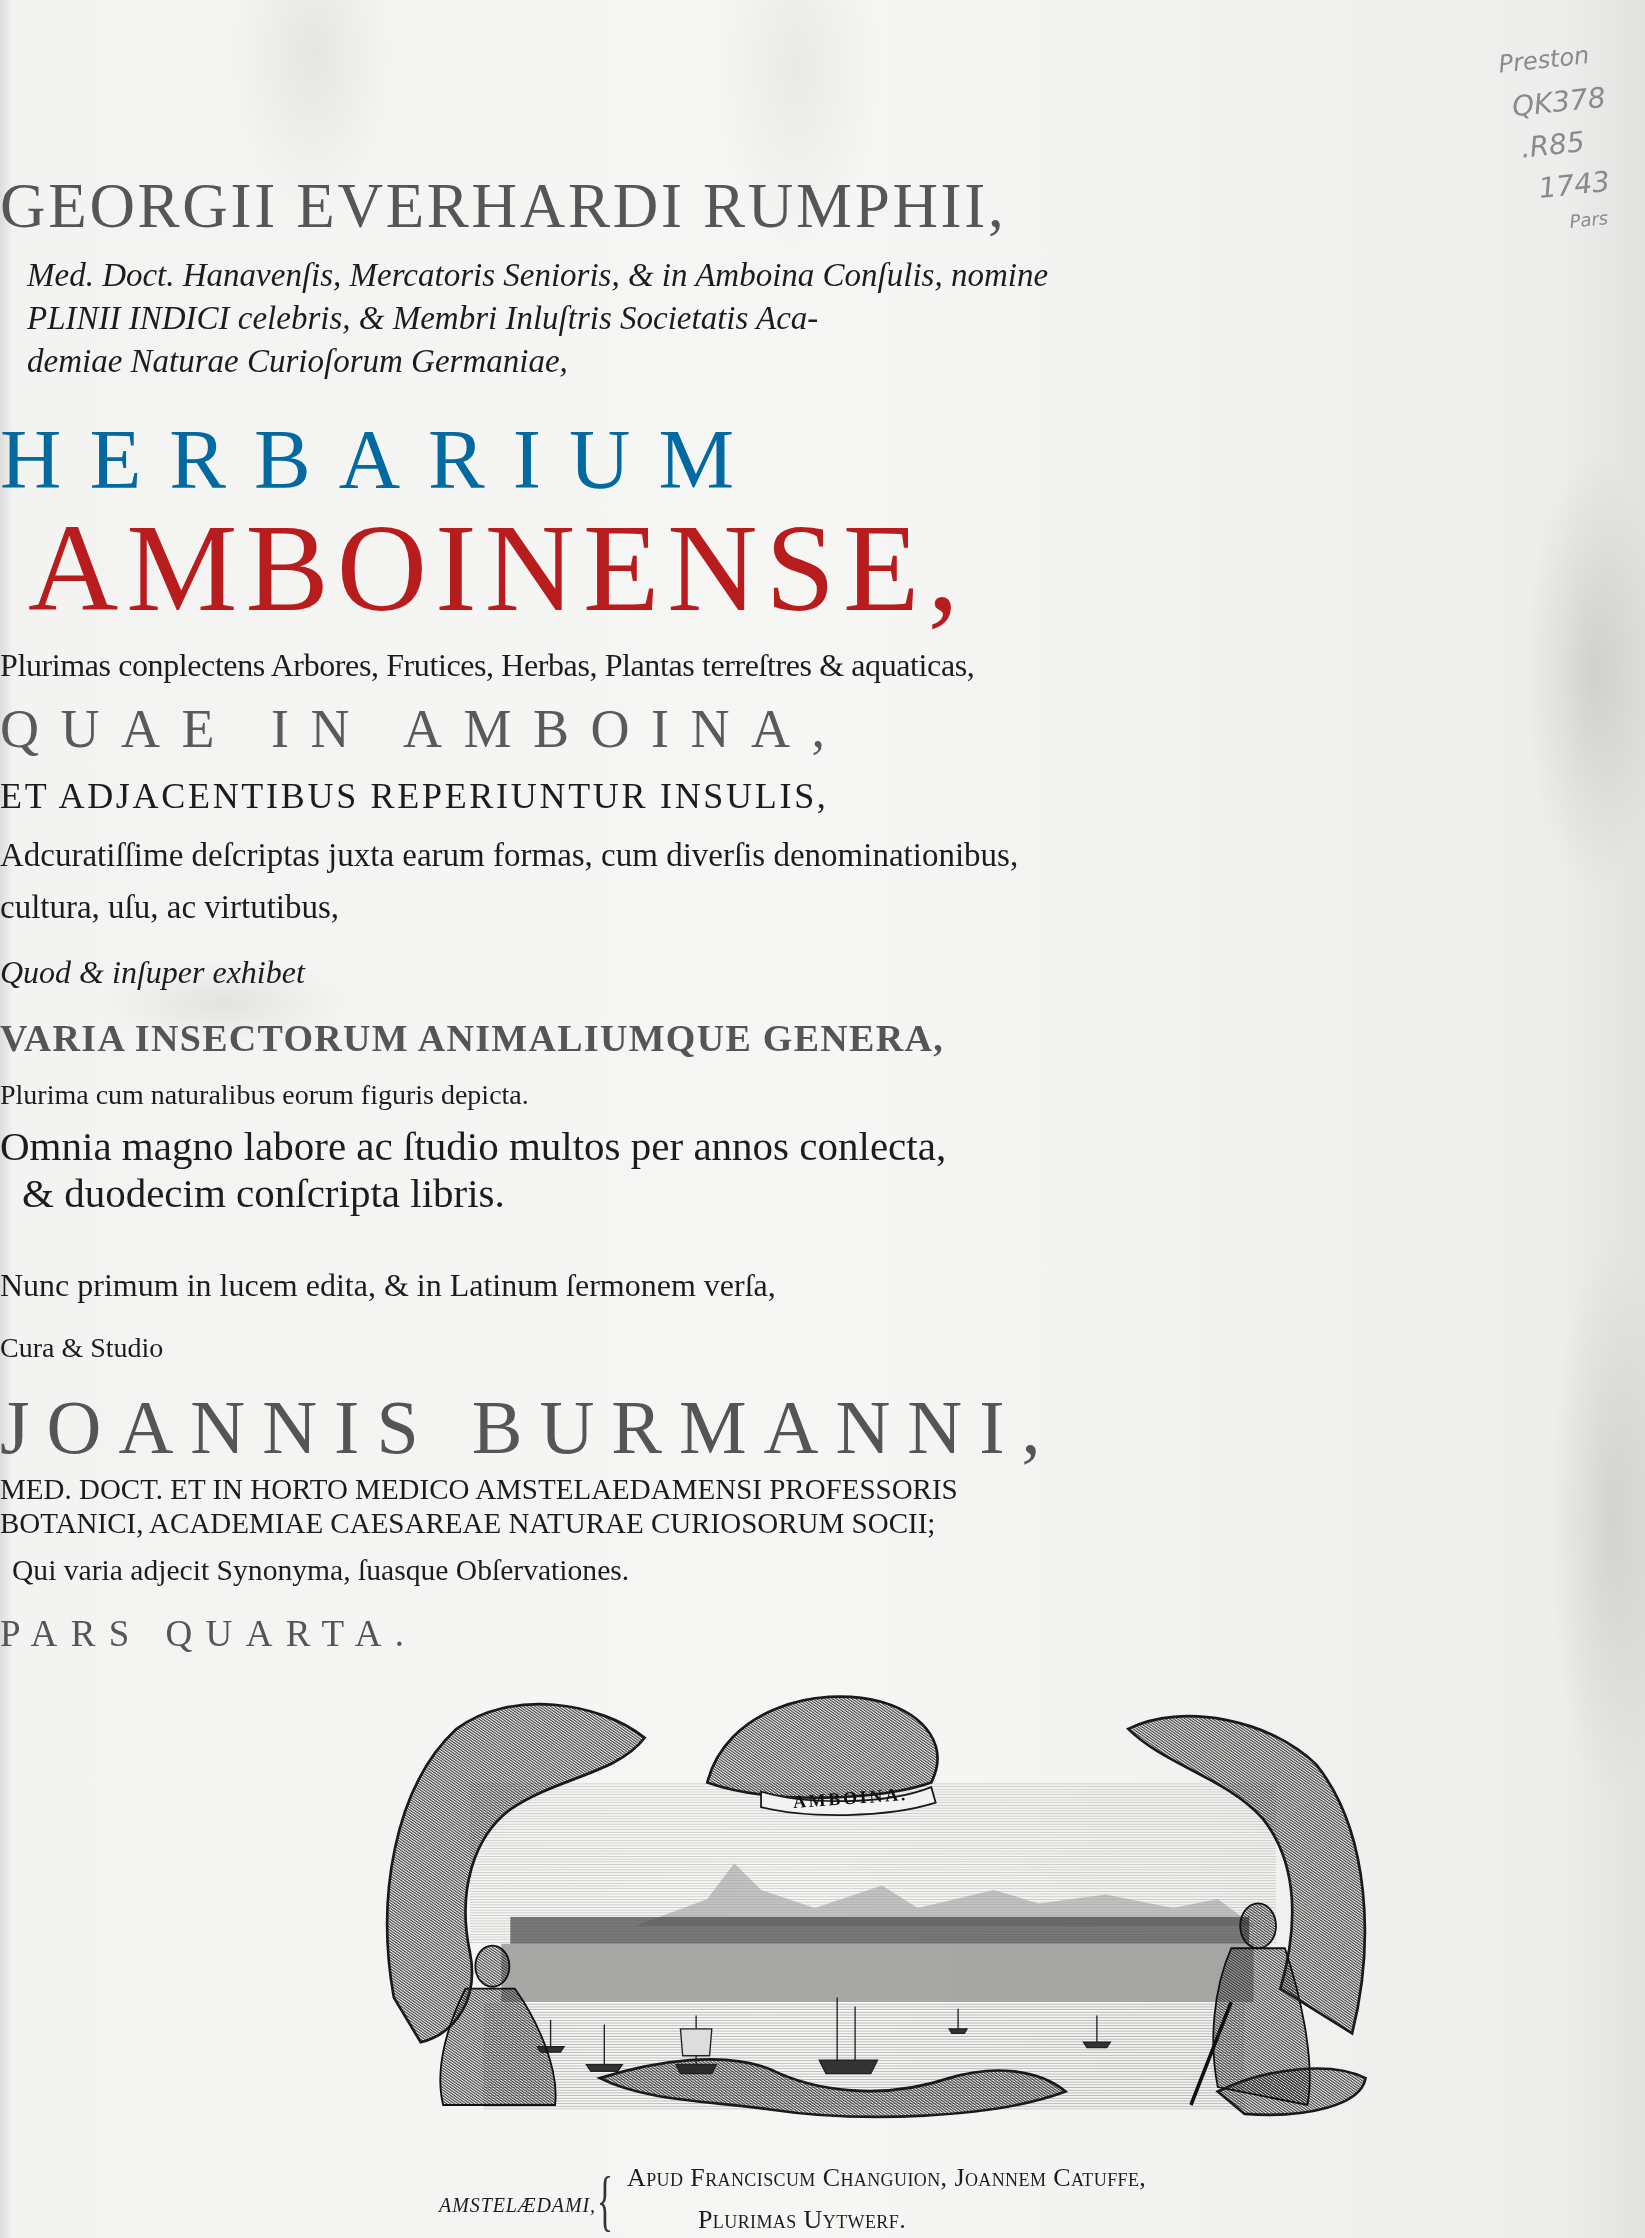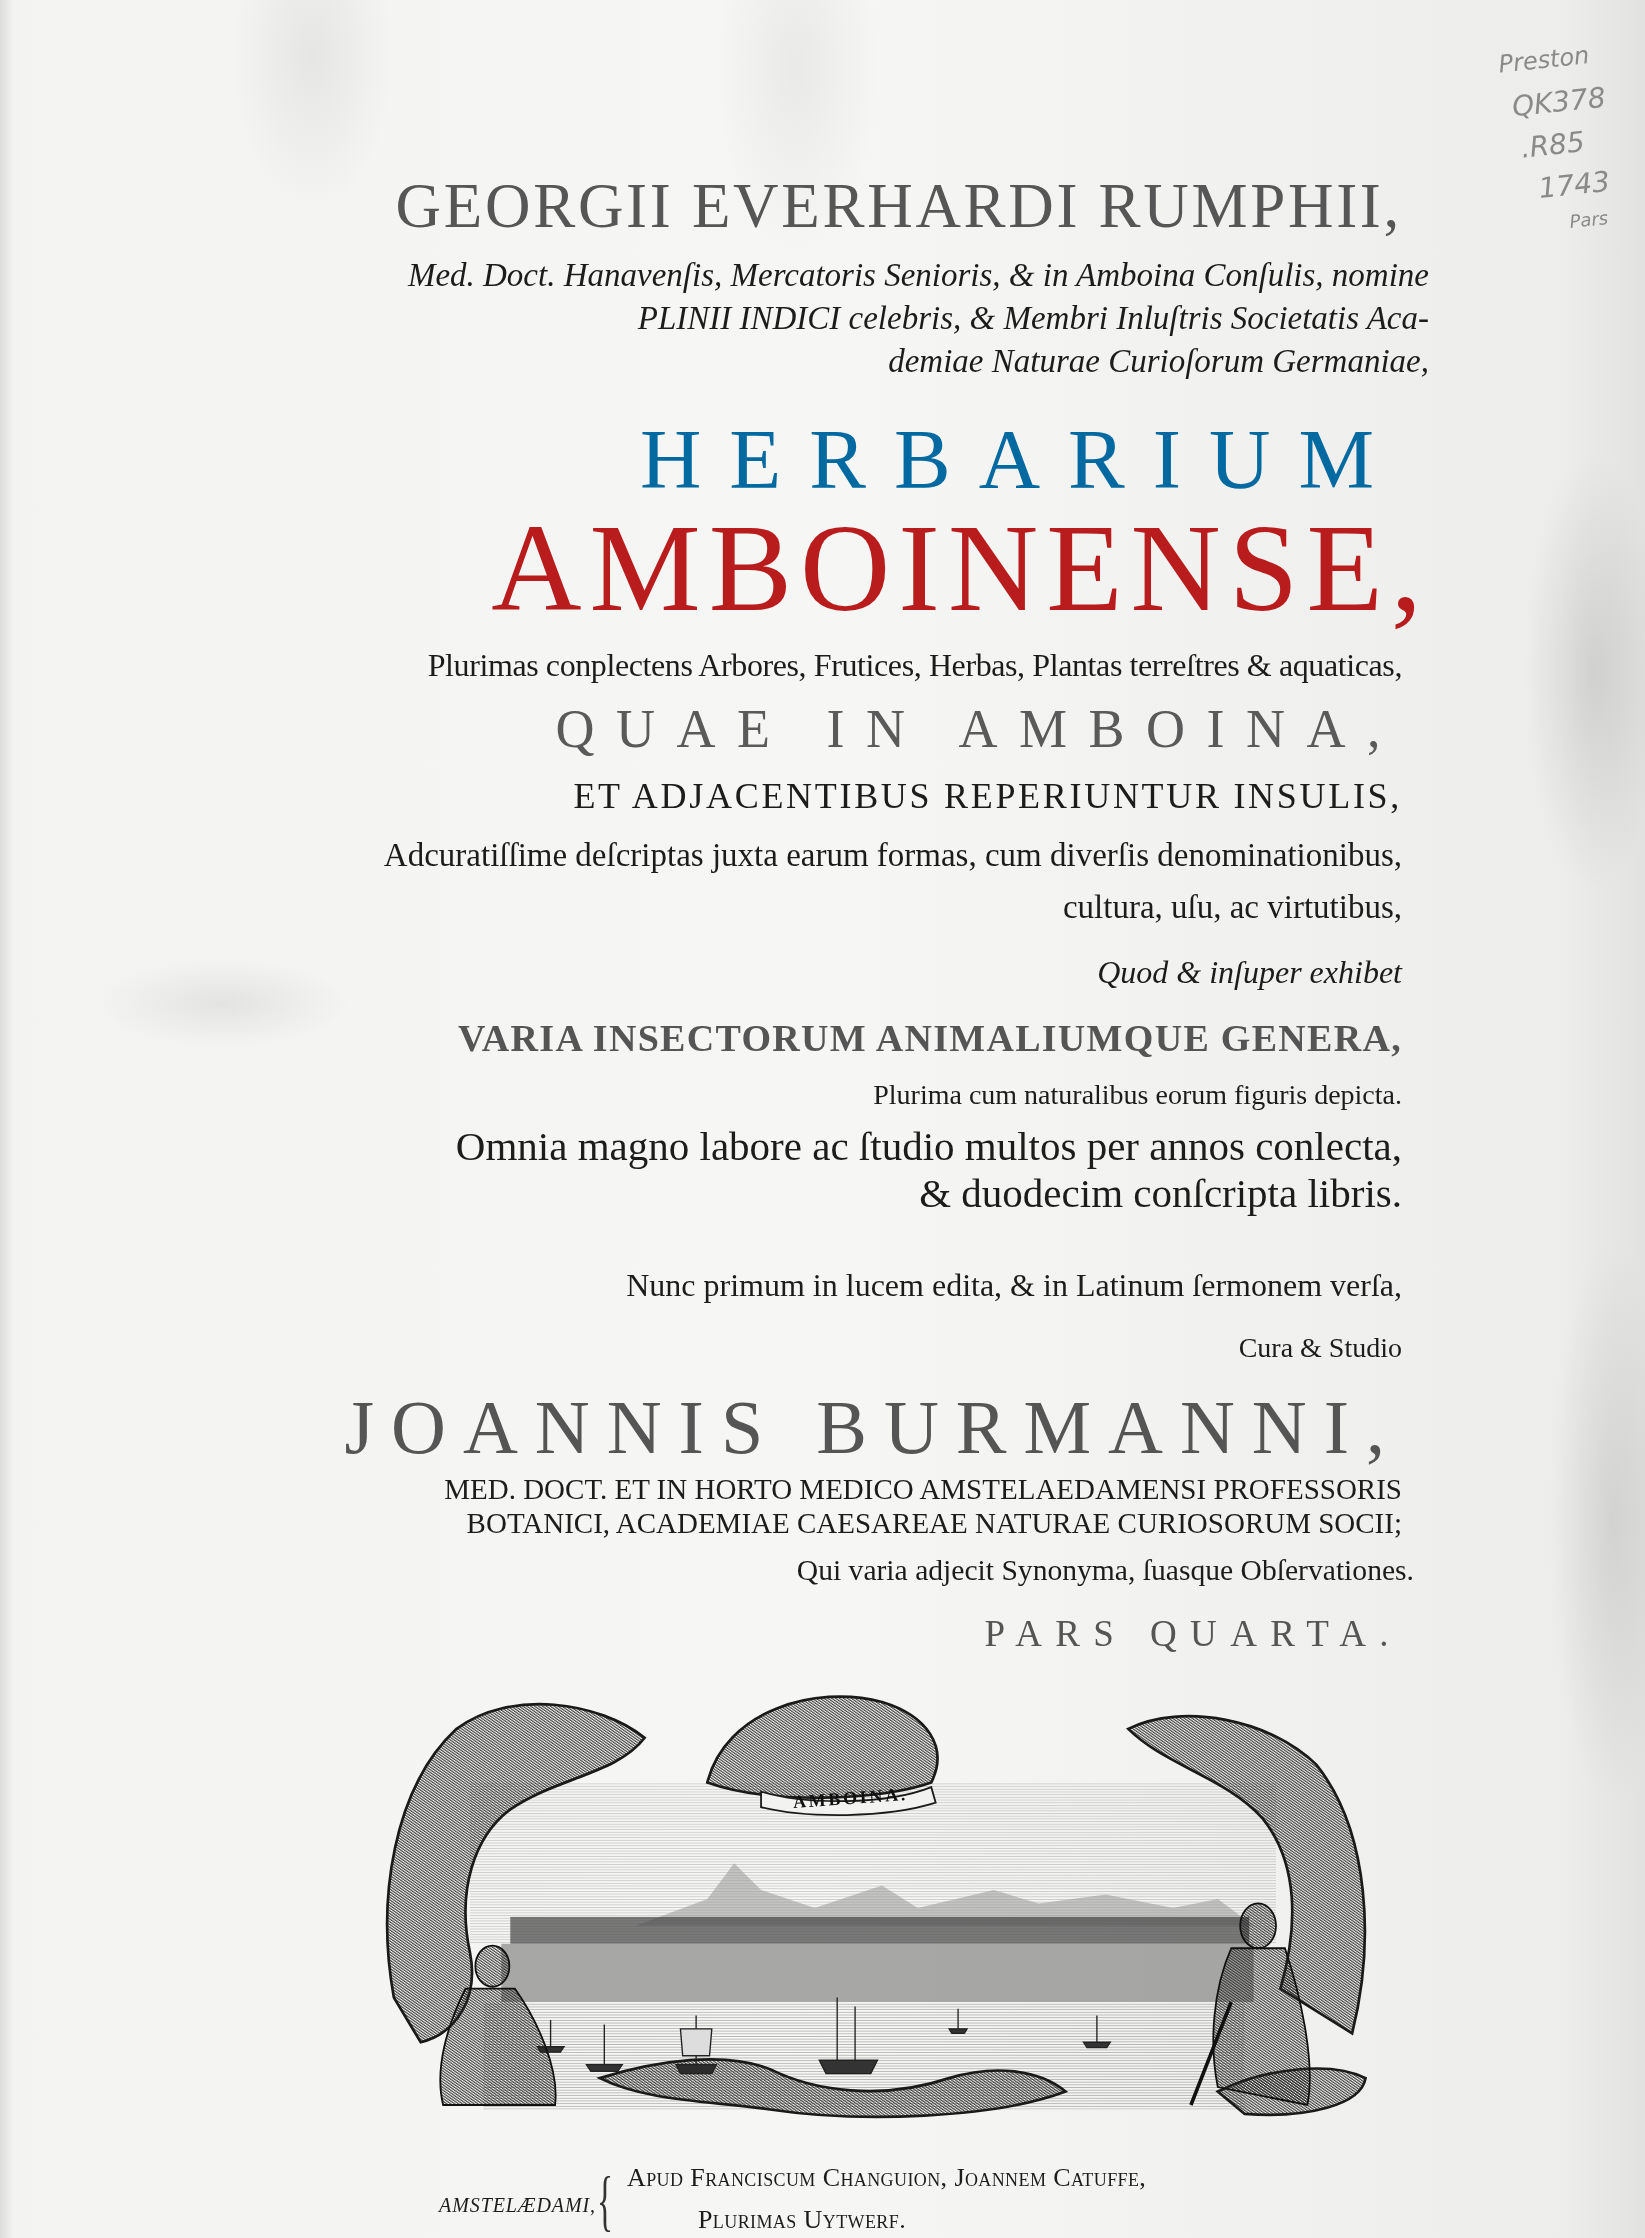--- a/index.html
+++ b/index.html
@@ -14,38 +14,38 @@
   .paper {
     position: absolute; left: 0; top: 0; width: 1645px; height: 2554px;
     background:
       radial-gradient(ellipse 99px 313px at 1594px 672px, rgba(120,120,120,0.22), transparent 70%),
       radial-gradient(ellipse 90px 403px at 1612px 1522px, rgba(120,120,120,0.18), transparent 70%),
       radial-gradient(ellipse 116px 224px at 313px 54px, rgba(140,140,140,0.14), transparent 70%),
       radial-gradient(ellipse 179px 63px at 224px 1003px, rgba(140,140,140,0.16), transparent 70%),
       radial-gradient(ellipse 116px 269px at 797px 67px, rgba(140,140,140,0.12), transparent 70%),
       linear-gradient(90deg, #dcdcdc 0px, #f3f3f1 13.4px, #f6f6f4 50%, #ededeb 95%, #e2e2e0 100%);
   }
-  .line { position: absolute; left: 0; width: 1402px; text-align: right; white-space: nowrap; }
+  .line { position: absolute; left: 0; width: 1402px; text-align: left; white-space: nowrap; }
 
   #l-author   { top: 170px;  font-size: 63px; letter-spacing: 2.7px; color: #565656; }
   #l-cred1    { top: 257px;  font-size: 33px; font-style: italic; left: 27px; }
   #l-cred2    { top: 300px;  font-size: 33px; font-style: italic; left: 27px; }
   #l-cred3    { top: 343px;  font-size: 33px; font-style: italic; left: 27px; }
   #l-herb     { top: 410px;  font-size: 85px; letter-spacing: 28px; color: #0369a1; }
   #l-amb      { top: 497px; font-size: 125px; letter-spacing: 8px; color: #b91c1c; padding-left: 28px; }
   #l-plurimas { top: 647px; font-size: 32px; letter-spacing: -0.4px; }
   #l-quae     { top: 698px; font-size: 54px; letter-spacing: 21.5px; color: #5a5a5a; }
   #l-et       { top: 775px; font-size: 36px; letter-spacing: 2.7px; }
   #l-adcur    { top: 837px; font-size: 33px; }
   #l-cultura  { top: 889px; font-size: 33px; }
   #l-quod     { top: 954px; font-size: 32px; font-style: italic; }
   #l-varia    { top: 1016px; font-size: 38px; letter-spacing: 1.3px; color: #555; font-weight: bold; }
   #l-pluri2   { top: 1079px; font-size: 28px; }
   #l-omnia    { top: 1122px; font-size: 41px; }
-  #l-duod     { top: 1169px; font-size: 41px; }
+  #l-duod     { top: 1169px; font-size: 41px; padding-left: 22px; }
   #l-nunc     { top: 1267px; font-size: 32px; }
   #l-cura     { top: 1332px; font-size: 28px; }
   #l-joann    { top: 1384px; font-size: 76px; letter-spacing: 17px; color: #555; }
   #l-med      { top: 1473px; font-size: 29px; }
   #l-bot      { top: 1507px; font-size: 29px; }
   #l-qui      { top: 1554px; font-size: 29.6px; padding-left: 12px; }
   #l-pars     { top: 1612px; font-size: 37px; letter-spacing: 13.4px; color: #555; }
 
   .engraving { position: absolute; left: 367px; top: 1675px; width: 1012px; height: 448px; }
 

